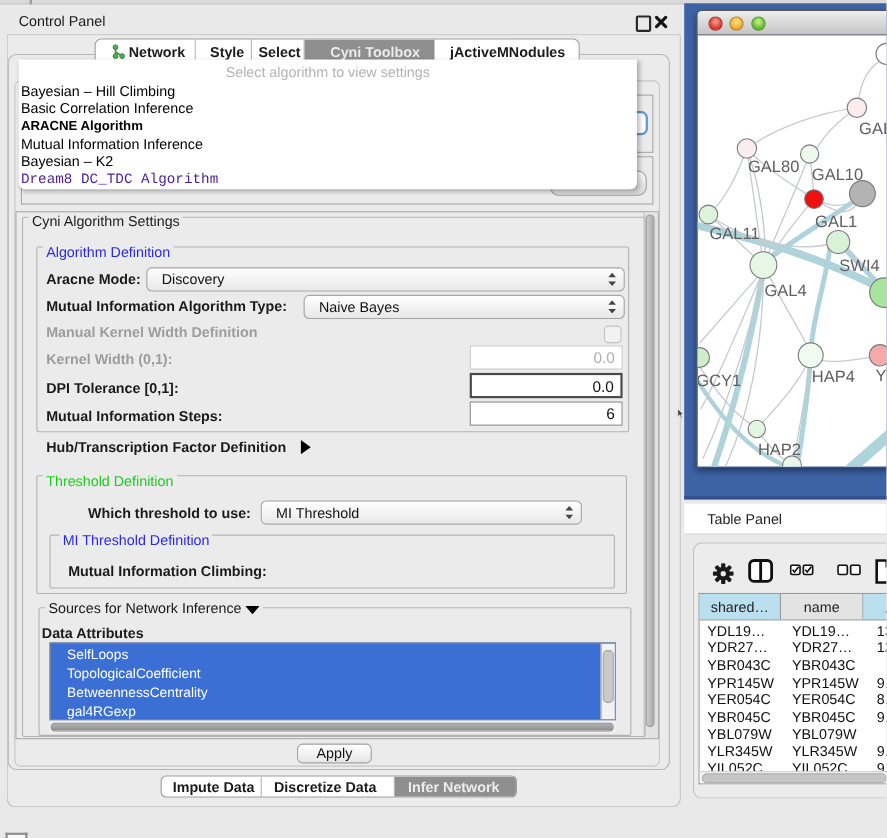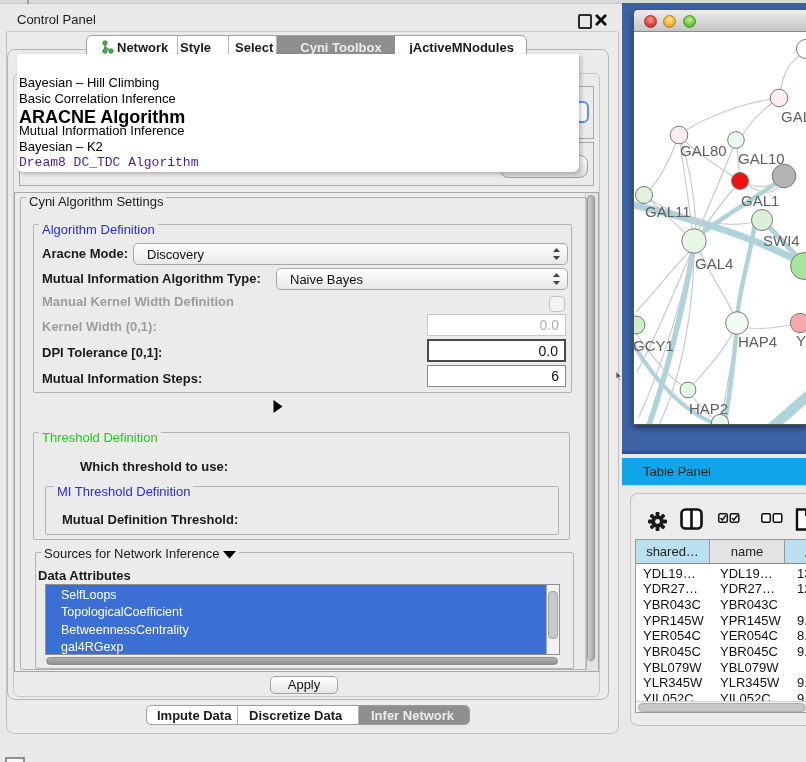--- a/index.html
+++ b/index.html
@@ -43,21 +43,21 @@
     <div class="abs" style="left:91px;top:0;width:51px;height:23px;border-right:1px solid #b5b5b5;box-sizing:border-box;"></div>
     <div class="abs" style="left:142px;top:0;width:48px;height:23px;border-right:1px solid #b5b5b5;box-sizing:border-box;"></div>
     <div class="abs" style="left:190px;top:0;width:118px;height:23px;background:#8f8f8f;"></div>
     <svg class="abs" style="left:14px;top:4px;" width="14" height="15" viewBox="0 0 14 15">
       <path d="M4 3 L4 11 M4 7 L10 11" stroke="#3c9143" stroke-width="1.4" fill="none"></path>
       <circle cx="4" cy="3" r="2.2" fill="#4caf50" stroke="#2d7b33" stroke-width="0.8"></circle>
       <circle cx="4" cy="11" r="2.2" fill="#4caf50" stroke="#2d7b33" stroke-width="0.8"></circle>
       <circle cx="10" cy="11" r="2.2" fill="#4caf50" stroke="#2d7b33" stroke-width="0.8"></circle>
     </svg>
     <div class="abs" style="left:30px;top:4px;font-size:13px;font-weight:bold;color:#1a1a1a;">Network</div>
-    <div class="abs" style="left:93px;top:4px;font-size:13px;font-weight:bold;color:#1a1a1a;text-align:right;">Style</div>
+    <div class="abs" style="left:104px;top:4px;font-size:13px;font-weight:bold;color:#1a1a1a;text-align:right;">Style</div>
     <div class="abs" style="left:148px;top:4px;font-size:13px;font-weight:bold;color:#1a1a1a;">Select</div>
     <div class="abs" style="left:190px;top:4px;width:128px;text-align:center;font-size:13px;font-weight:bold;color:#ececec;">Cyni Toolbox</div>
     <div class="abs" style="left:308px;top:4px;width:133px;text-align:center;font-size:13px;font-weight:bold;color:#1a1a1a;">jActiveMNodules</div>
   </div>
 
   <div class="abs" style="left:13px;top:73px;width:587px;height:624px;border:1px solid #c6c6c6;border-radius:6px;box-sizing:border-box;"></div>
 
   <div class="abs" style="left:19px;top:86px;width:575px;height:53px;border:1px solid #a9a9a9;box-sizing:border-box;"></div>
   <div class="abs" style="left:430px;top:101px;width:159px;height:22px;border:2.5px solid #5b95d5;border-radius:6px;background:#fff;box-sizing:border-box;"></div>
   <div class="abs" style="left:19px;top:142px;width:575px;height:44px;border:1px solid #a9a9a9;box-sizing:border-box;"></div>
@@ -103,33 +103,41 @@
   <div class="lbl" style="left:42px;top:345px;">DPI Tolerance [0,1]:</div>
   <div class="field" style="left:427px;top:339px;width:139px;height:23px;border:2px solid #4a4a4a;box-sizing:border-box;font-size:14px;">
       <span class="fv">0.0</span>
     </div>
 
   <div class="lbl" style="left:42px;top:371px;">Mutual Information Steps:</div>
   <div class="field" style="left:427px;top:365px;width:139px;height:22px;border:1px solid #8a8a8a;box-sizing:border-box;font-size:14px;">
       <span class="fv">6</span>
     </div>
 
+  <div class="lbl" style="left:42px;top:399px;">Hub/Transcription Factor Definition</div>
   <svg class="abs" style="left:273px;top:400px;" width="10" height="13" viewBox="0 0 10 13">
       <path d="M0.5 0 L9.5 6.5 L0.5 13 Z" fill="#000"></path>
     </svg>
 
   <div class="group" style="left:33px;top:432px;width:535px;height:106px;"></div>
   <div class="gtitle" style="left:39px;top:437px;color:#1ecc1e;">Threshold Definition</div>
 
   <div class="lbl" style="left:80px;top:459px;">Which threshold to use:</div>
+  <div class="combo" style="left:237px;top:455px;width:290px;height:20px;">
+    <span class="ct">MI Threshold</span>
+    <svg width="9" height="12" viewBox="0 0 9 12">
+        <path d="M4.5 0 L8 4 L1 4 Z" fill="#444"></path>
+        <path d="M4.5 12 L8 8 L1 8 Z" fill="#444"></path>
+      </svg>
+  </div>
 
   <div class="group" style="left:45px;top:486px;width:512px;height:47px;"></div>
   <div class="gtitle" style="left:54px;top:491px;color:#2a2ae6;">MI Threshold Definition</div>
 
-  <div class="lbl" style="left:62px;top:512px;">Mutual Definition Threshold:</div>
+  <div class="lbl" style="left:62px;top:512px;">Mutual Information Climbing:</div>
 
   <div class="group" style="left:35px;top:552px;width:537px;height:115px;"></div>
   <div class="gtitle" style="left:41px;top:553px;color:#1a1a1a;">Sources for Network Inference&nbsp;<svg width="13" height="8" viewBox="0 0 13 8" style="vertical-align:middle;">
         <path d="M0 0.5 L13 0.5 L6.5 8 Z" fill="#000"></path>
       </svg></div>
 
   <div class="lbl" style="left:38px;top:568px;">Data Attributes</div>
 
   <div class="abs" style="left:45px;top:584px;width:515px;height:71px;border:1px solid #8f8f8f;background:#3b6fd4;box-sizing:border-box;overflow:hidden;">
     <div class="abs" style="left:15px;top:3px;font-size:12.5px;color:#fff;">SelfLoops</div>
@@ -148,23 +156,24 @@
   <div class="abs" style="left:146px;top:705px;width:324px;height:20px;background:#fff;border:1px solid #9d9d9d;border-radius:5px;box-sizing:border-box;overflow:hidden;">
     <div class="abs" style="left:0;top:0;width:91px;height:20px;border-right:1px solid #b5b5b5;box-sizing:border-box;"></div>
     <div class="abs" style="left:91px;top:0;width:121px;height:20px;border-right:1px solid #b5b5b5;box-sizing:border-box;"></div>
     <div class="abs" style="left:212px;top:0;width:112px;height:20px;background:#8f8f8f;"></div>
     <div class="abs" style="left:10px;top:2px;font-size:13px;font-weight:bold;color:#1a1a1a;">Impute Data</div>
     <div class="abs" style="left:102px;top:2px;font-size:13px;font-weight:bold;color:#1a1a1a;">Discretize Data</div>
     <div class="abs" style="left:224px;top:2px;font-size:13px;font-weight:bold;color:#ededed;">Infer Network</div>
   </div>
 
   <div class="abs" style="left:17px;top:54px;width:562px;height:118px;background:#fff;border-radius:0 0 6px 6px;box-shadow:2px 2px 4px rgba(0,0,0,0.25);">
+    <div class="abs" style="left:0;top:4px;width:562px;text-align:center;font-size:13px;color:#b3b3b3;">Select algorithm to view settings</div>
     <div class="abs" style="left:2px;top:21px;font-size:13px;color:#000;">Bayesian – Hill Climbing</div>
     <div class="abs" style="left:2px;top:37px;font-size:13px;color:#000;">Basic Correlation Inference</div>
-    <div class="abs" style="left:2px;top:53px;font-size:18px;color:#000;font-weight:bold;">ARACNE Algorithm</div>
+    <div class="abs" style="left:2px;top:53px;font-size:12px;color:#000;font-weight:bold;">ARACNE Algorithm</div>
     <div class="abs" style="left:2px;top:69px;font-size:13px;color:#000;">Mutual Information Inference</div>
     <div class="abs" style="left:2px;top:85px;font-size:13px;color:#000;">Bayesian – K2</div>
     <div class="abs" style="left:2px;top:101px;font-size:13px;color:#4c1d95;font-family:Liberation Mono, monospace;">Dream8 DC_TDC Algorithm</div>
   </div>
 
   <svg class="abs" style="left:615px;top:371px;" width="8" height="11" viewBox="0 0 8 11">
     <path d="M1 0.5 L1 8 L2.8 6.3 L3.9 9.4 L5.3 8.9 L4.2 6 L6.6 5.8 Z" fill="#4a4a4a" stroke="#f0f0f0" stroke-width="0.8"></path>
   </svg>
 
   <div class="abs" style="left:5px;top:757px;width:20px;height:10px;border:2.5px solid #8e8e8e;border-bottom:none;background:linear-gradient(#fbfbfb,#ededed);box-sizing:border-box;"></div>
@@ -245,21 +254,21 @@
         <text x="129" y="214">SWI4</text>
         <text x="61" y="237">GAL4</text>
         <text x="-1" y="319">GCY1</text>
         <text x="104" y="315">HAP4</text>
         <text x="162" y="314">Y</text>
         <text x="55" y="382">HAP2</text>
       </g>
     </svg>
   </div>
 
-  <div class="abs" style="left:622px;top:458px;width:184px;height:28px;background:#0ea5e9;border-bottom:1px solid #d0d0d0;box-sizing:border-box;">
+  <div class="abs" style="left:622px;top:458px;width:184px;height:28px;background:#ffffff;border-bottom:1px solid #d0d0d0;box-sizing:border-box;">
     <div class="abs" style="left:21px;top:6px;font-size:13px;color:#222;">Table Panel</div>
   </div>
 
   <div class="abs" style="left:630px;top:493px;width:176px;height:233px;background:#ececec;border:1px solid #c2c2c2;border-radius:8px 0 0 8px;border-right:none;box-sizing:border-box;overflow:hidden;">
 
     <svg class="abs" style="left:17px;top:18px;" width="19" height="19" viewBox="0 0 19 19">
       <g transform="translate(9.5,9.5)" fill="#1a1a1a">
         <circle r="6.2"></circle>
         <g>
           <rect x="-1.9" y="-9.6" width="3.8" height="4.4" rx="1.2"></rect>

